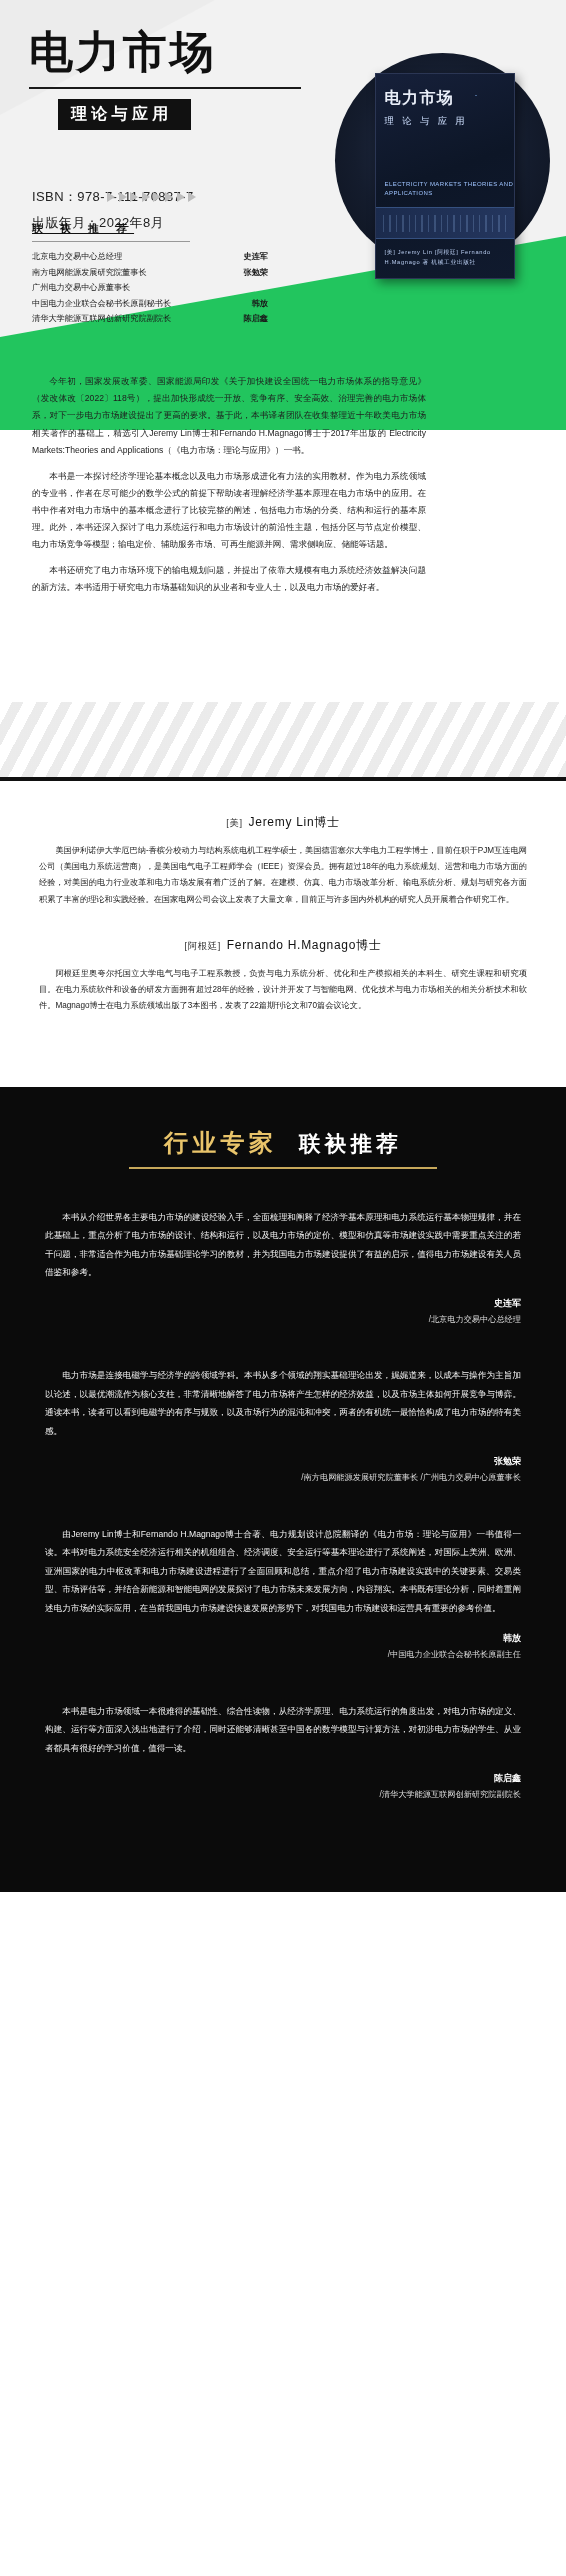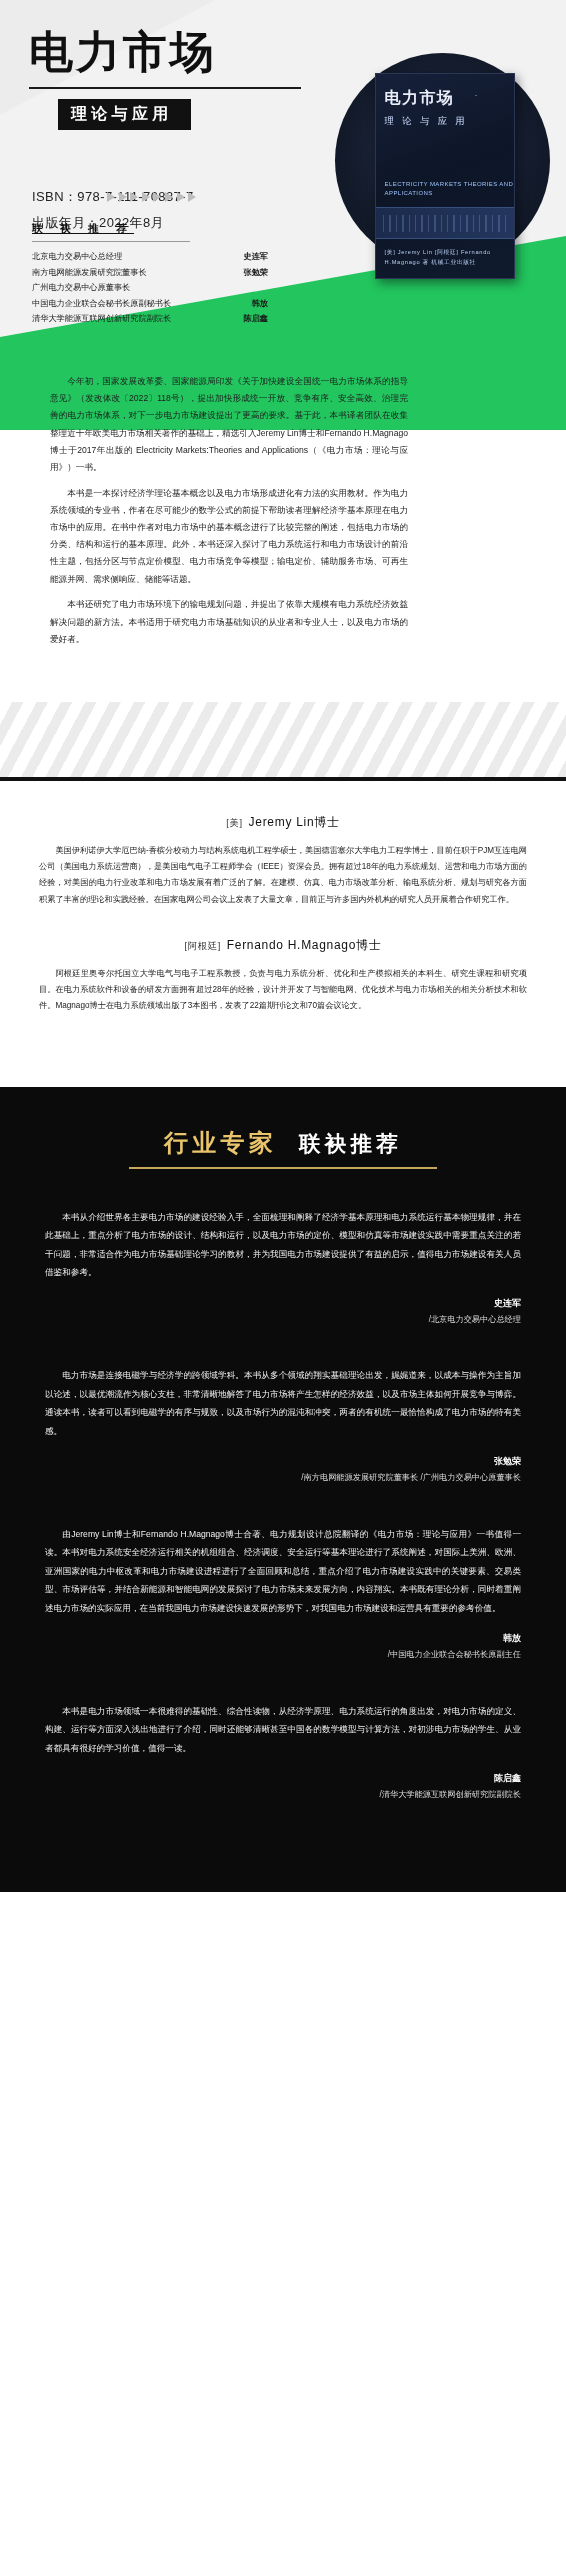--- a/index.html
+++ b/index.html
@@ -219,21 +219,21 @@
     letter-spacing: 0.7px;
     line-height: 1.6;
   }
 
   
   .hero-body {
     position: absolute;
     left: 0;
     top: 373px;
     width: 458px;
-    padding: 0 50px;
+    padding: 0 32px;
   }
   .hero-body p {
     font-size: 8.6px;
     line-height: 2.0;
     color: #1d1d1d;
     text-align: justify;
     text-indent: 2em;
     margin-bottom: 8.6px;
   }
   .stripes {

